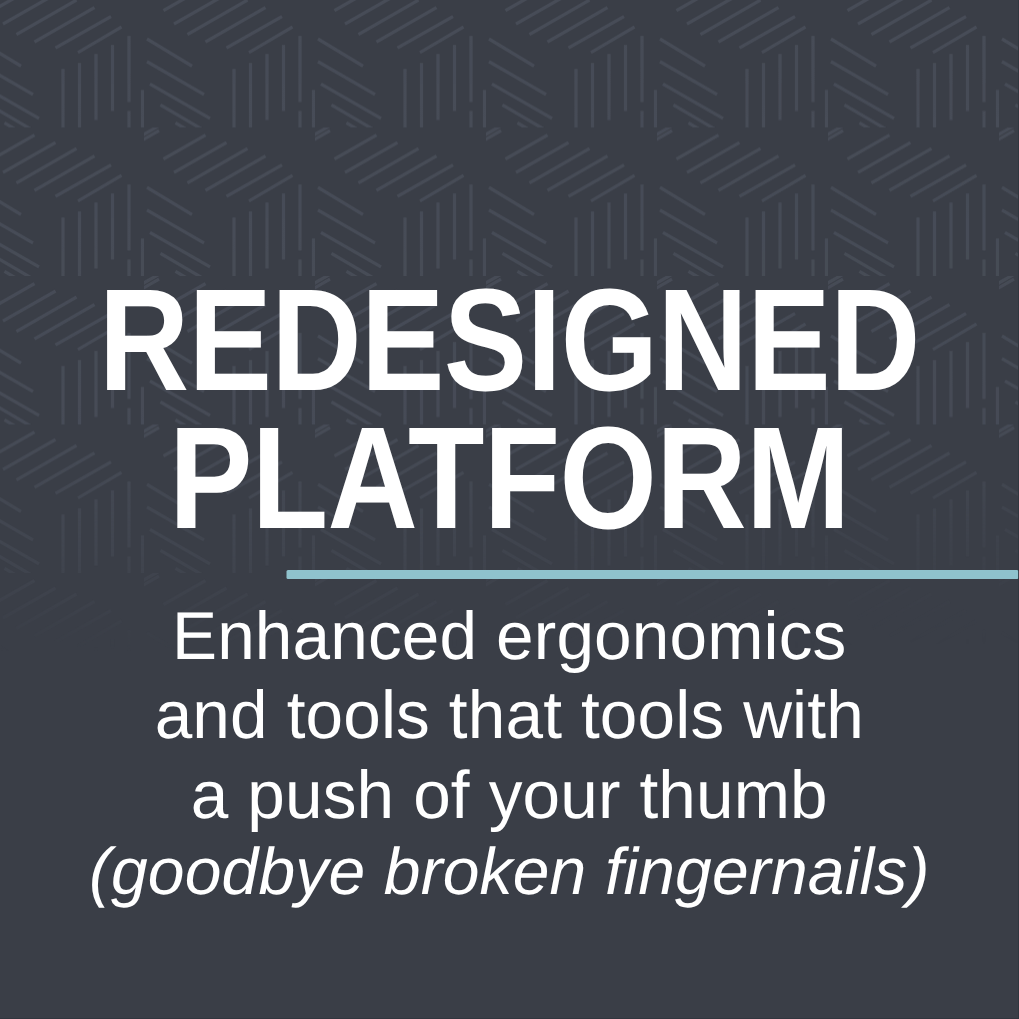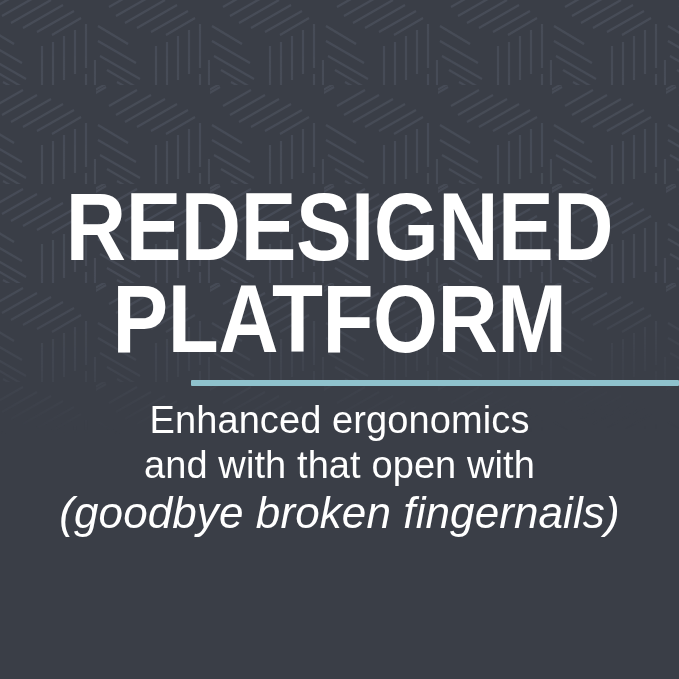--- a/index.html
+++ b/index.html
@@ -75,21 +75,21 @@
   }
 
   .subtitle-block {
     margin-top: 12px;
     width: 100%;
     text-align: center;
     color: #ffffff;
   }
   .subtitle-line {
     display: block;
-    font-size: 38px;
+    font-size: 45px;
     line-height: 1.17;
     font-weight: 400;
     letter-spacing: 0.1px;
     white-space: nowrap;
   }
   .subtitle-line.italic {
     font-style: italic;
     font-size: 44px;
   }
 </style>
@@ -172,18 +172,19 @@
 
     <div class="headline-block">
       <span class="headline line-1">REDESIGNED</span>
       <span class="headline line-2">PLATFORM</span>
     </div>
 
     <div class="divider"></div>
 
     <div class="subtitle-block">
       <span class="subtitle-line">Enhanced ergonomics</span>
-      <span class="subtitle-line">and with that open with</span>
+      <span class="subtitle-line">and tools that tools with</span>
+      <span class="subtitle-line">a push of your thumb</span>
       <span class="subtitle-line italic">(goodbye broken fingernails)</span>
     </div>
 
   </div>
 </div>
 
 </body></html>

